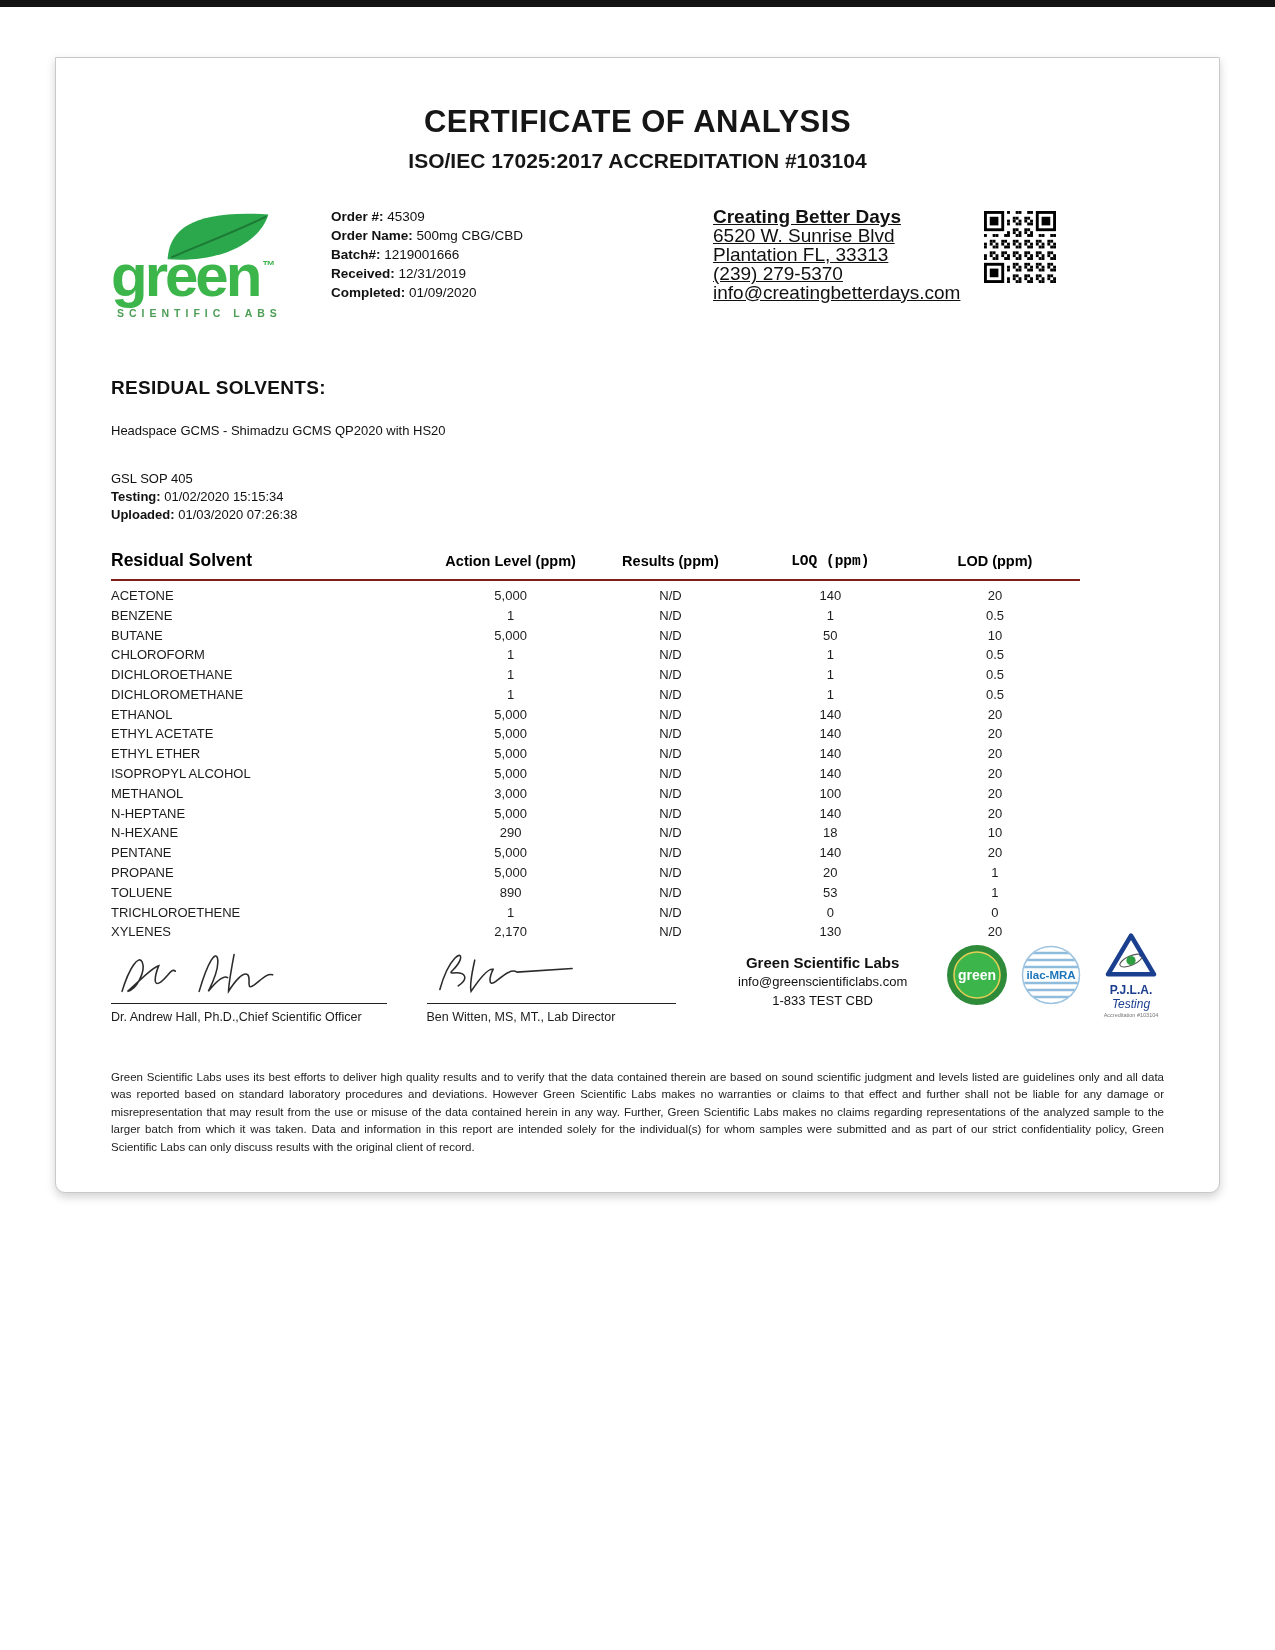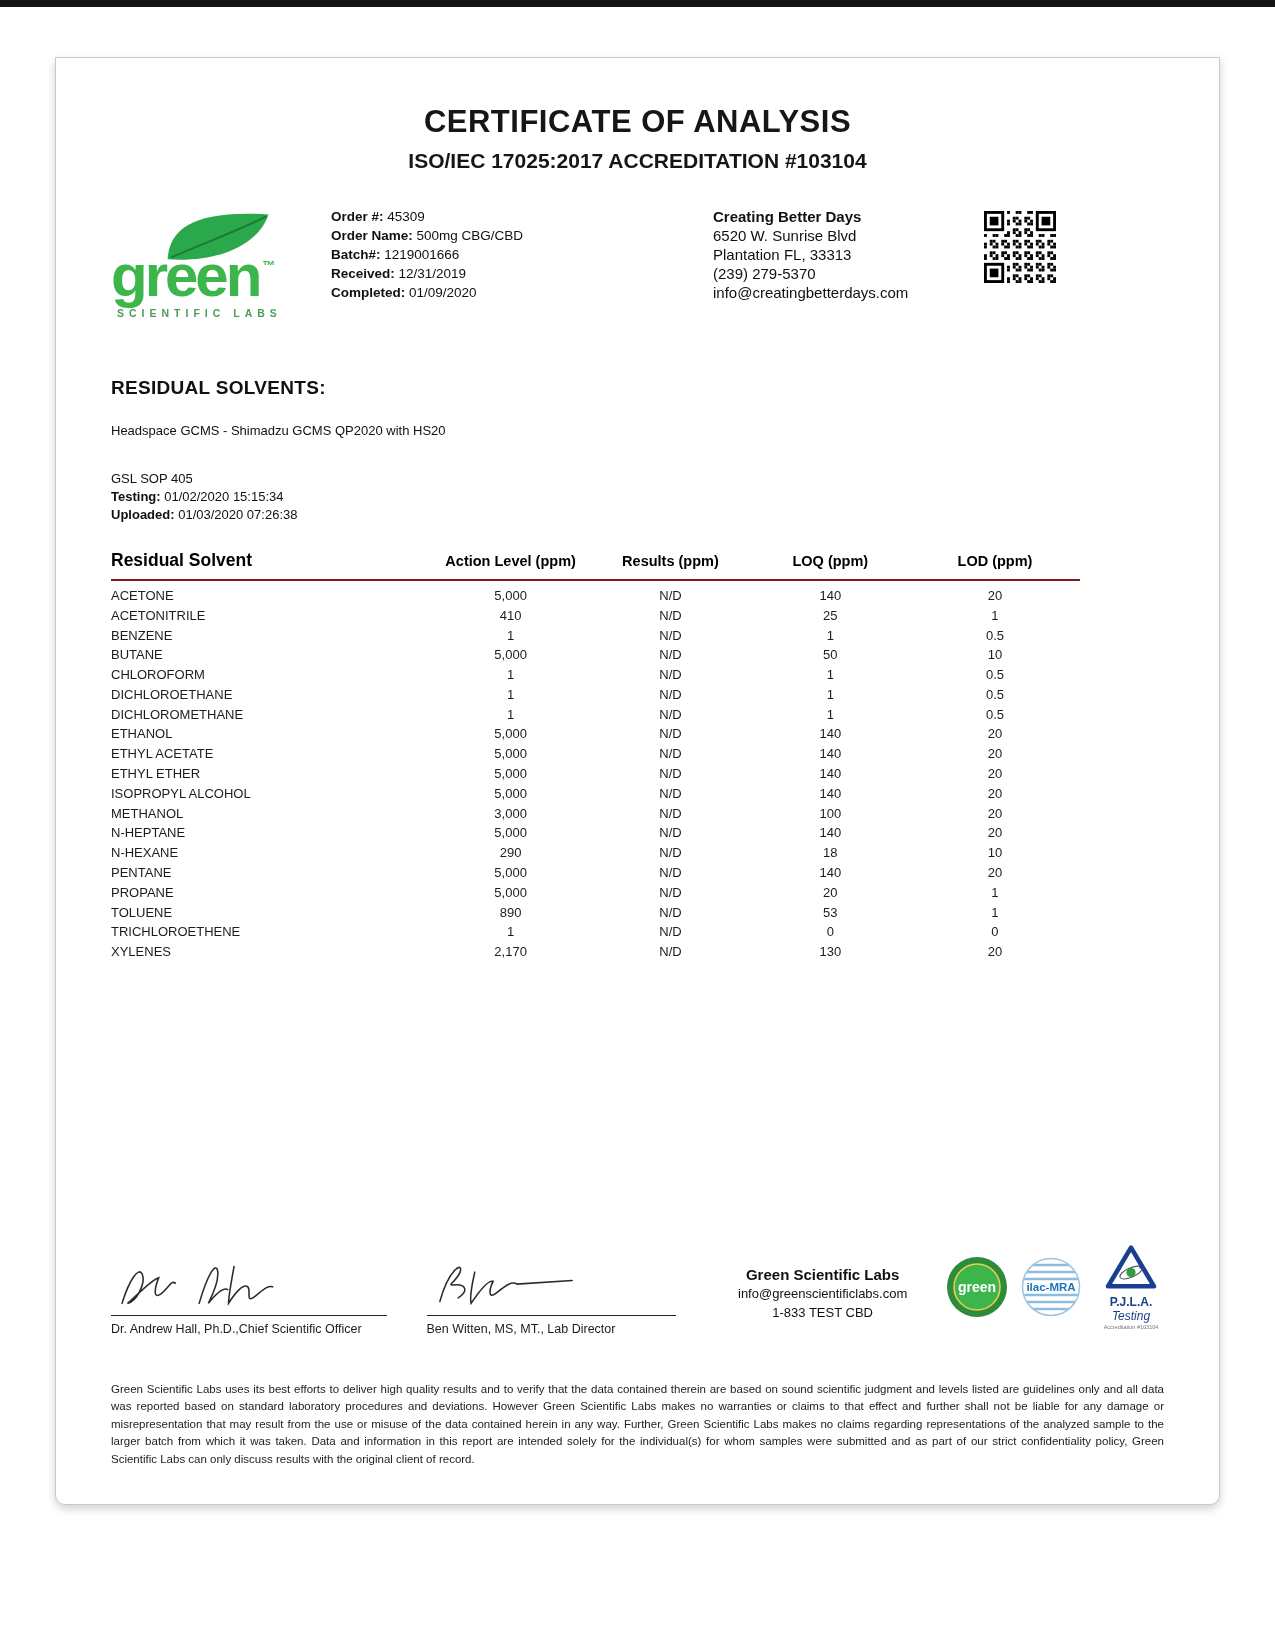--- a/index.html
+++ b/index.html
@@ -3,61 +3,61 @@
 <meta charset="utf-8">
 <style>
   * { box-sizing: border-box; margin: 0; padding: 0; }
   body {
     width: 1275px; height: 1650px; position: relative;
     font-family: "Liberation Sans", sans-serif;
     background: #ffffff; color: #111;
   }
   .top-bar { position: absolute; top: 0; left: 0; width: 100%; height: 7px; background: #141414; }
   .page {
-    position: absolute; top: 57px; left: 55px; width: 1165px; height: 1448px;
+    position: absolute; top: 57px; left: 55px; width: 1165px; height: 1136px;
     background: #fff; border: 1px solid #c9c9c9; border-radius: 0 0 10px 10px;
     box-shadow: 0 4px 10px rgba(0,0,0,0.18);
     padding: 46px 55px 0 55px;
   }
   
   .doc-header { text-align: center; }
   .doc-title { font-size: 31px; font-weight: bold; letter-spacing: 0.5px; color: #161616; }
   .doc-subtitle { font-size: 21px; font-weight: bold; margin-top: 9px; color: #161616; }
 
   
   .info-row { display: flex; align-items: flex-start; margin-top: 34px; }
   .logo { width: 200px; flex: 0 0 200px; }
   .leaf-svg { width: 118px; height: 56px; display: block; margin-left: 48px; margin-bottom: -16px; position: relative; z-index: 2; }
   .logo-word { font-size: 60px; font-weight: bold; color: #3cb54b; letter-spacing: -3px; line-height: 0.95; }
   .logo-word .tm { font-size: 13px; vertical-align: 26px; letter-spacing: 0; margin-left: 3px; }
   .logo-sub { font-size: 10.5px; font-weight: bold; letter-spacing: 5px; color: #4d9e57; margin: 3px 0 0 6px; }
 
   .order-block { margin-left: 20px; width: 330px; font-size: 13.5px; line-height: 19px; }
-  .client-block { margin-left: 52px; width: 260px; font-size: 15px; line-height: 19px; }
+  .client-block { margin-left: 52px; width: 260px; font-size: 19px; line-height: 19px; text-decoration: underline; }
   .info-line b { font-weight: bold; }
   .client-name { font-weight: bold; }
   .qr-wrap { margin-left: auto; margin-right: 108px; margin-top: 4px; width: 72px; height: 72px; }
   .qr-svg { width: 72px; height: 72px; display: block; }
 
   
   .section-block { margin-top: 58px; }
   .section-title { font-size: 19px; font-weight: bold; letter-spacing: 0.3px; }
   .method-line { margin-top: 24px; font-size: 13px; }
   .sop-block { margin-top: 32px; font-size: 13px; line-height: 18px; }
 
   
   table.solvents { width: 92%; border-collapse: collapse; margin-top: 26px; }
   table.solvents thead th {
     border-bottom: 2px solid #7f1d1d; padding-bottom: 8px;
     font-size: 14.5px; font-weight: bold; text-align: center; color: #000000;
   }
   table.solvents thead th:nth-child(1) { text-align: left; font-size: 17.5px; width: 33%; }
   table.solvents thead th:nth-child(2) { width: 16.5%; }
   table.solvents thead th:nth-child(3) { width: 16.5%; }
-  table.solvents thead th:nth-child(4) { width: 16.5%; }
+  table.solvents thead th:nth-child(4) { width: 16.5%; font-family: Liberation Mono, monospace; }
   table.solvents thead th:nth-child(5) { width: 17.5%; }
   table.solvents tbody td { font-size: 13px; padding: 2.4px 0; text-align: center; color: #1c1c1c; }
   table.solvents tbody td:first-child { text-align: left; }
   table.solvents tbody tr:first-child td { padding-top: 7px; }
 
   
   .footer-area { position: absolute; left: 55px; right: 50px; bottom: 168px; display: flex; align-items: flex-end; }
   .sig { width: 300px; }
   .sig-2 { width: 272px; margin-left: 40px; }
   .sig-svg { display: block; height: 64px; width: 100%; margin-bottom: -2px; }
@@ -320,27 +320,20 @@
     </thead>
     <tbody>
         <tr>
           <td>ACETONE</td>
           <td>5,000</td>
           <td>N/D</td>
           <td>140</td>
           <td>20</td>
         </tr>
         <tr>
-          <td>ACETONITRILE</td>
-          <td>410</td>
-          <td>N/D</td>
-          <td>25</td>
-          <td>1</td>
-        </tr>
-        <tr>
           <td>BENZENE</td>
           <td>1</td>
           <td>N/D</td>
           <td>1</td>
           <td>0.5</td>
         </tr>
         <tr>
           <td>BUTANE</td>
           <td>5,000</td>
           <td>N/D</td>

